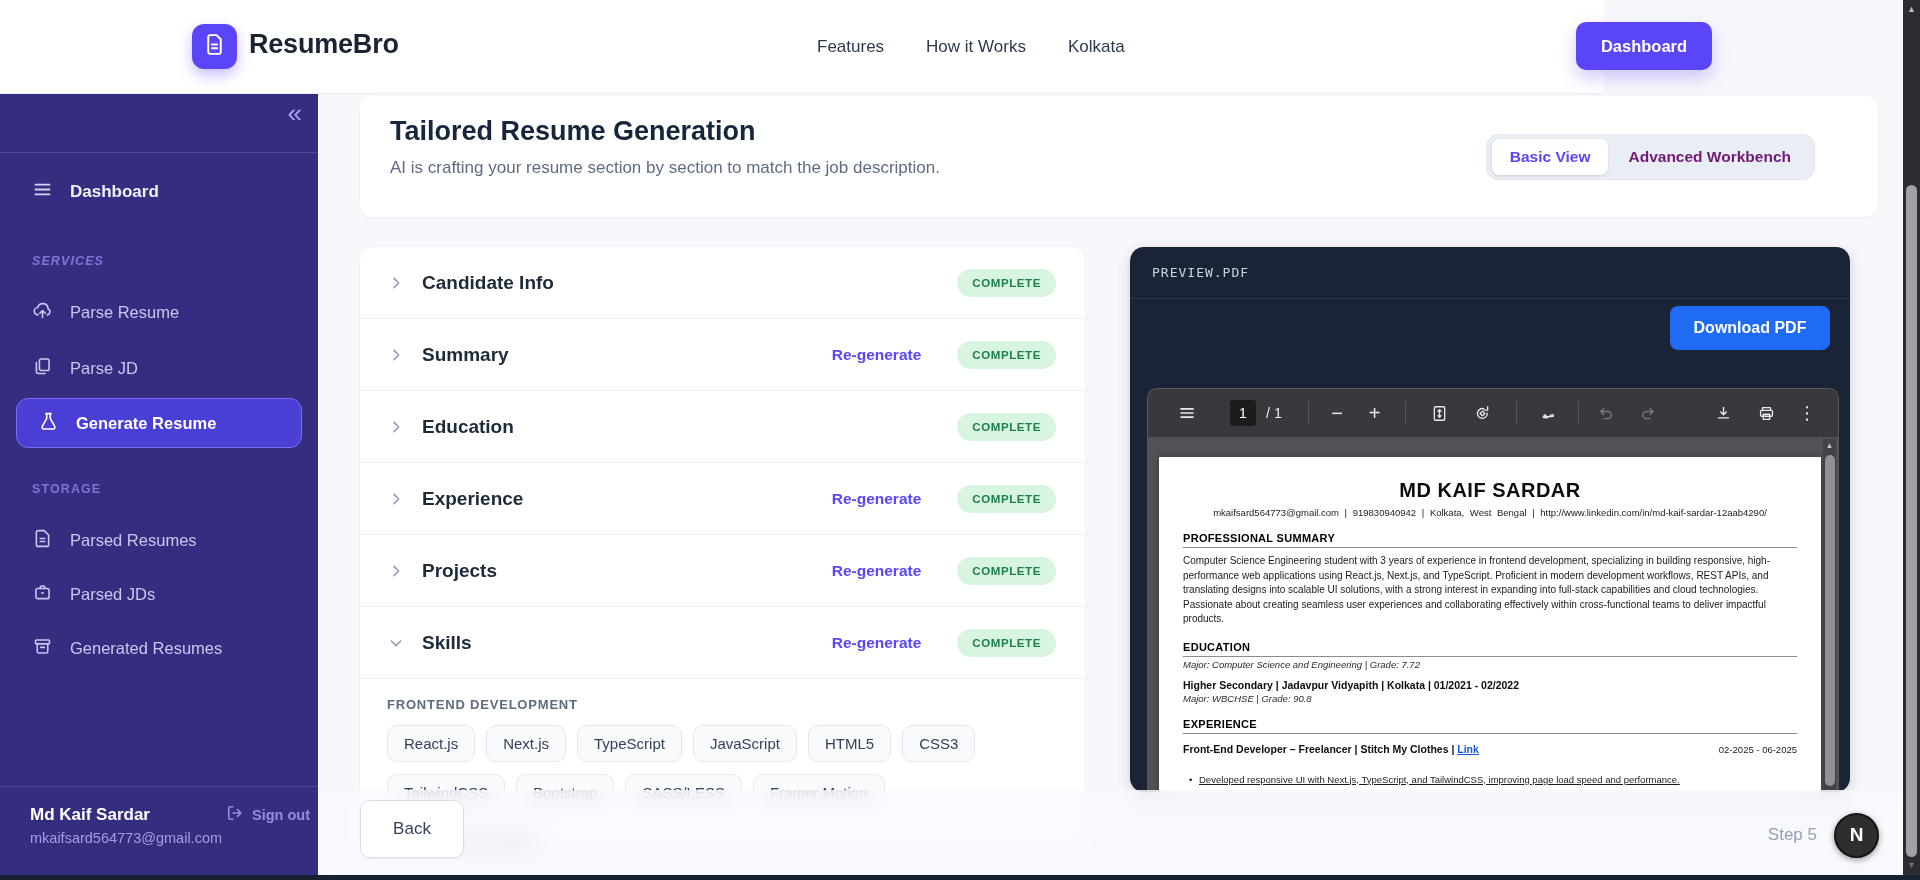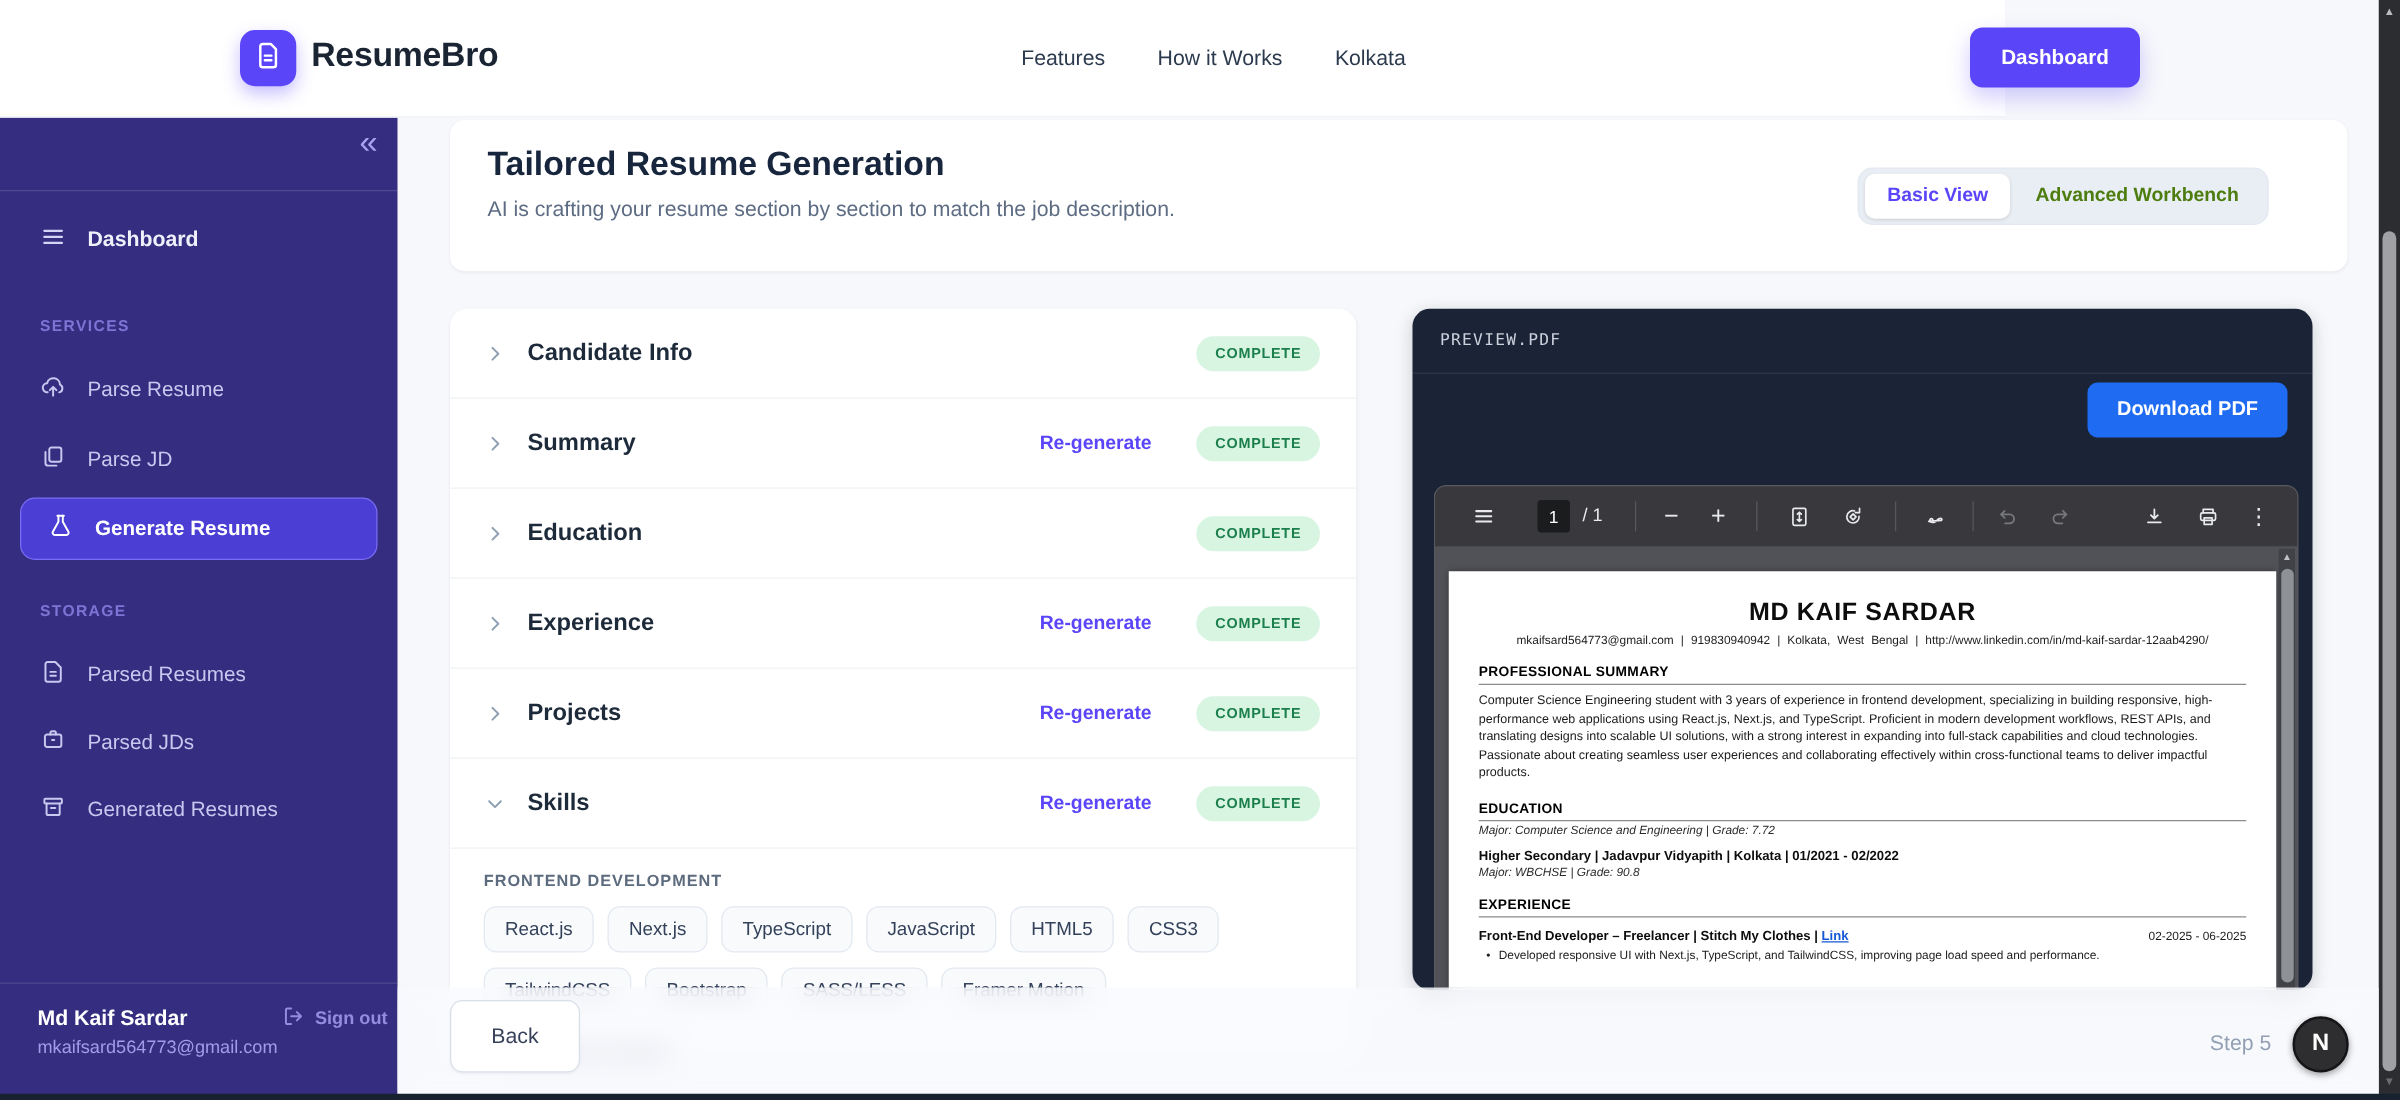--- a/index.html
+++ b/index.html
@@ -27,21 +27,21 @@
   .sb-user-name { position:absolute; left:30px; top:18px; color:#ffffff; font-size:17px; font-weight:700; }
   .sb-user-email { position:absolute; left:30px; top:43px; color:#a29bea; font-size:14.5px; }
   .sb-signout { position:absolute; left:225px; top:16px; width:86px; display:flex; align-items:center; gap:7px; color:#948cdf; font-size:14.5px; font-weight:600; line-height:1.15; cursor:pointer; }
 
   
   .header-card { position:absolute; left:360px; top:96px; width:1518px; height:121px; background:#fff; border-radius:12px; box-shadow:0 1px 3px rgba(16,24,40,.06); z-index:5; }
   .hc-title { position:absolute; left:30px; top:20px; font-size:27px; font-weight:800; color:#17263d; }
   .hc-sub { position:absolute; left:30px; top:62px; font-size:17px; color:#5d6c83; }
   .view-toggle { position:absolute; right:63px; top:38px; height:46px; background:#e9edf4; border:1px solid #e3e8f1; border-radius:12px; display:flex; align-items:center; padding:0 5px; gap:2px; }
   .vt-active { height:36px; display:flex; align-items:center; padding:0 18px; background:#fff; border-radius:8px; color:#5b45f8; font-size:15.5px; font-weight:700; box-shadow:0 1px 3px rgba(0,0,0,.12); cursor:pointer; }
-  .vt-inactive { height:36px; display:flex; align-items:center; padding:0 18px; color:#4d7c0f; font-size:15.5px; font-weight:700; cursor:pointer; }
+  .vt-inactive { height:36px; display:flex; align-items:center; padding:0 18px; color:#701a75; font-size:15.5px; font-weight:700; cursor:pointer; }
 
   
   .acc-card { position:absolute; left:360px; top:247px; width:725px; height:600px; background:#fff; border-radius:14px; box-shadow:0 1px 3px rgba(16,24,40,.07); overflow:hidden; z-index:5; }
   .acc-row { height:72px; display:flex; align-items:center; padding:0 29px 0 27px; border-bottom:1px solid #eef1f6; cursor:pointer; }
   .chev { width:18px; height:18px; display:flex; align-items:center; justify-content:center; color:#8fa0b3; }
   .chev svg { display:block; }
   .chev-down svg { transform:rotate(90deg); }
   .acc-title { margin-left:17px; font-size:19px; font-weight:700; color:#1d2a3a; }
   .flex-sp { flex:1; }
   .regen { color:#5b45f8; font-size:15.5px; font-weight:700; margin-right:36px; cursor:pointer; }
@@ -74,21 +74,21 @@
   .r-name { text-align:center; font-size:20px; font-weight:700; letter-spacing:.5px; color:#0d0d0d; }
   .r-contact { text-align:center; font-size:9.5px; color:#1c1c1c; margin-top:5px; word-spacing:3px; }
   .r-h { font-size:11px; font-weight:700; letter-spacing:.3px; color:#000; border-bottom:1px solid #8c8c8c; padding-bottom:3px; margin-top:14px; }
   .r-p { font-size:10px; line-height:1.45; color:#1a1a1a; margin-top:6px; }
   .r-et { font-size:10.5px; font-weight:700; color:#0d0d0d; margin-top:9px; }
   .r-ed { font-size:9.5px; font-style:italic; color:#2b2b2b; margin-top:2px; }
   .r-exp-row { display:flex; justify-content:space-between; align-items:baseline; margin-top:9px; }
   .r-exp-t { font-size:10.5px; font-weight:700; color:#0d0d0d; }
   .r-link { color:#1558d6; text-decoration:underline; cursor:pointer; }
   .r-dates { font-size:9.5px; color:#1a1a1a; }
-  .r-b { font-size:9.5px; color:#1a1a1a; margin-top:4px; padding-left:16px; position:relative; }
+  .r-b { font-size:9.5px; color:#1a1a1a; margin-top:19px; padding-left:16px; position:relative;text-decoration:underline; }
   .r-b::before { content:"•"; position:absolute; left:6px; }
 
   
   .footer { position:absolute; left:318px; top:790px; width:1585px; height:90px; background:rgba(248,250,253,.72); backdrop-filter:blur(10px) saturate(1.05); -webkit-backdrop-filter:blur(10px) saturate(1.05); z-index:22; }
   .back-btn { position:absolute; left:42px; top:10px; width:104px; height:58px; background:#fff; border:1px solid #d9dfe9; border-radius:10px; font-family:inherit; font-size:17px; font-weight:500; color:#37425a; box-shadow:0 1px 2px rgba(16,24,40,.05); cursor:pointer; }
   .foot-right { position:absolute; right:24px; top:0; height:90px; display:flex; align-items:center; gap:17px; }
   .step-label { font-size:17px; font-weight:500; color:#93a0b4; }
   .avatar { width:45px; height:45px; border-radius:50%; background:#2e2e30; border:2px solid #151517; color:#fff; font-size:19px; font-weight:600; display:flex; align-items:center; justify-content:center; box-shadow:0 2px 6px rgba(0,0,0,.4); cursor:pointer; }
 
   
@@ -127,21 +127,21 @@
 
     <div class="sb-item sb-dash" style="top:76px;">
       <span>
         <svg width="21" height="21" viewBox="0 0 24 24" fill="none" stroke="#d5d4f6" stroke-width="2.1" stroke-linecap="round">
             <path d="M4 6.5h16M4 12h16M4 17.5h16"></path>
           </svg>
       </span>
       <span>Dashboard</span>
     </div>
 
-    <div class="sb-sec" style="top:160px;">SERVICES</div>
+    <div class="sb-sec" style="top:160px;font-style:italic;">SERVICES</div>
 
     <div class="sb-item" style="top:196px;">
       <span>
         <svg width="21" height="21" viewBox="0 0 24 24" fill="none" stroke="#c9c8f0" stroke-width="1.8" stroke-linecap="round" stroke-linejoin="round">
             <path d="M7 17a4.2 4.2 0 0 1-.5-8.4A6 6 0 0 1 18.3 10 3.7 3.7 0 0 1 17.5 17"></path>
             <path d="M12 20v-7.5M9 15l3-3 3 3"></path>
           </svg>
       </span>
       <span>Parse Resume</span>
     </div>

